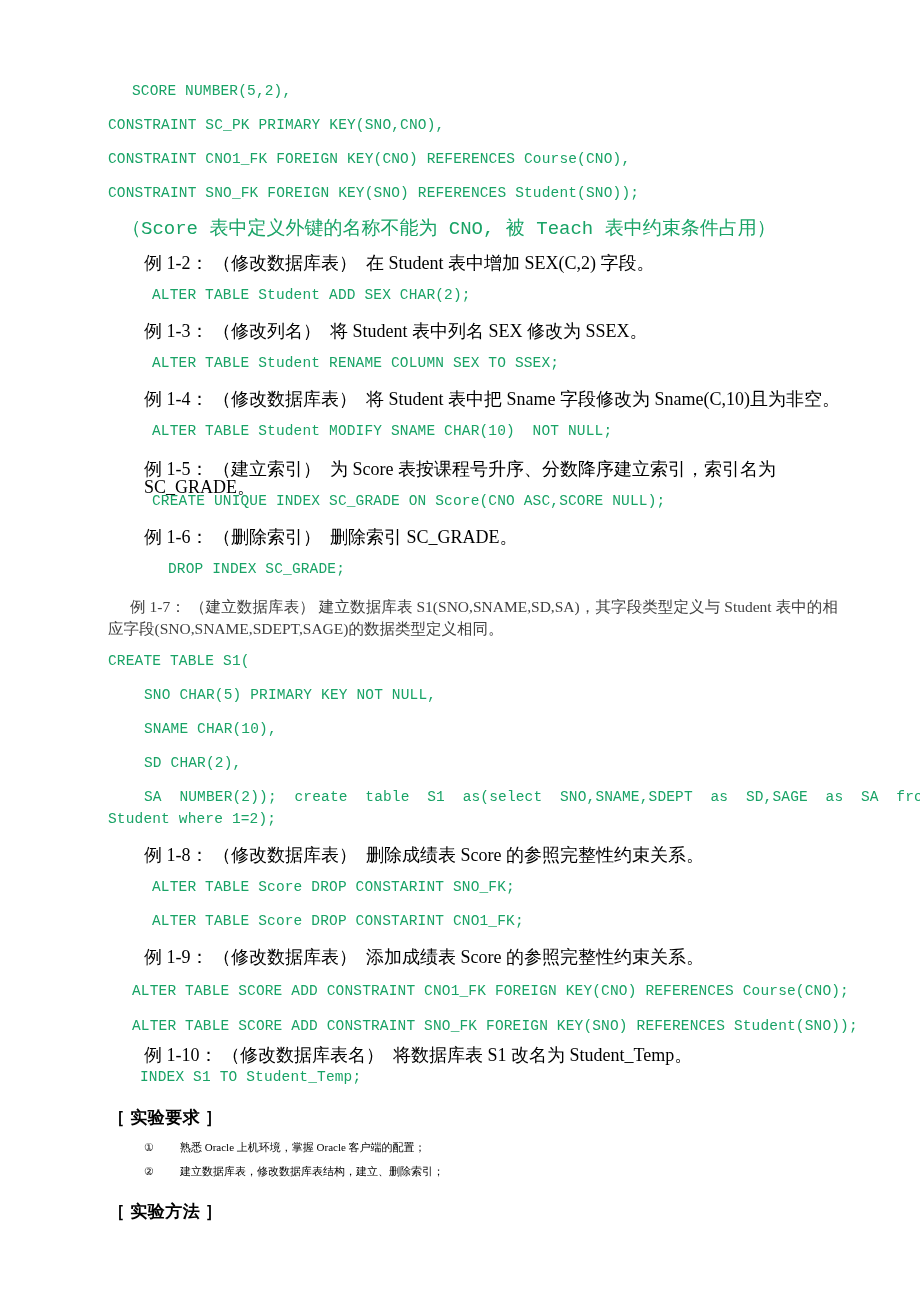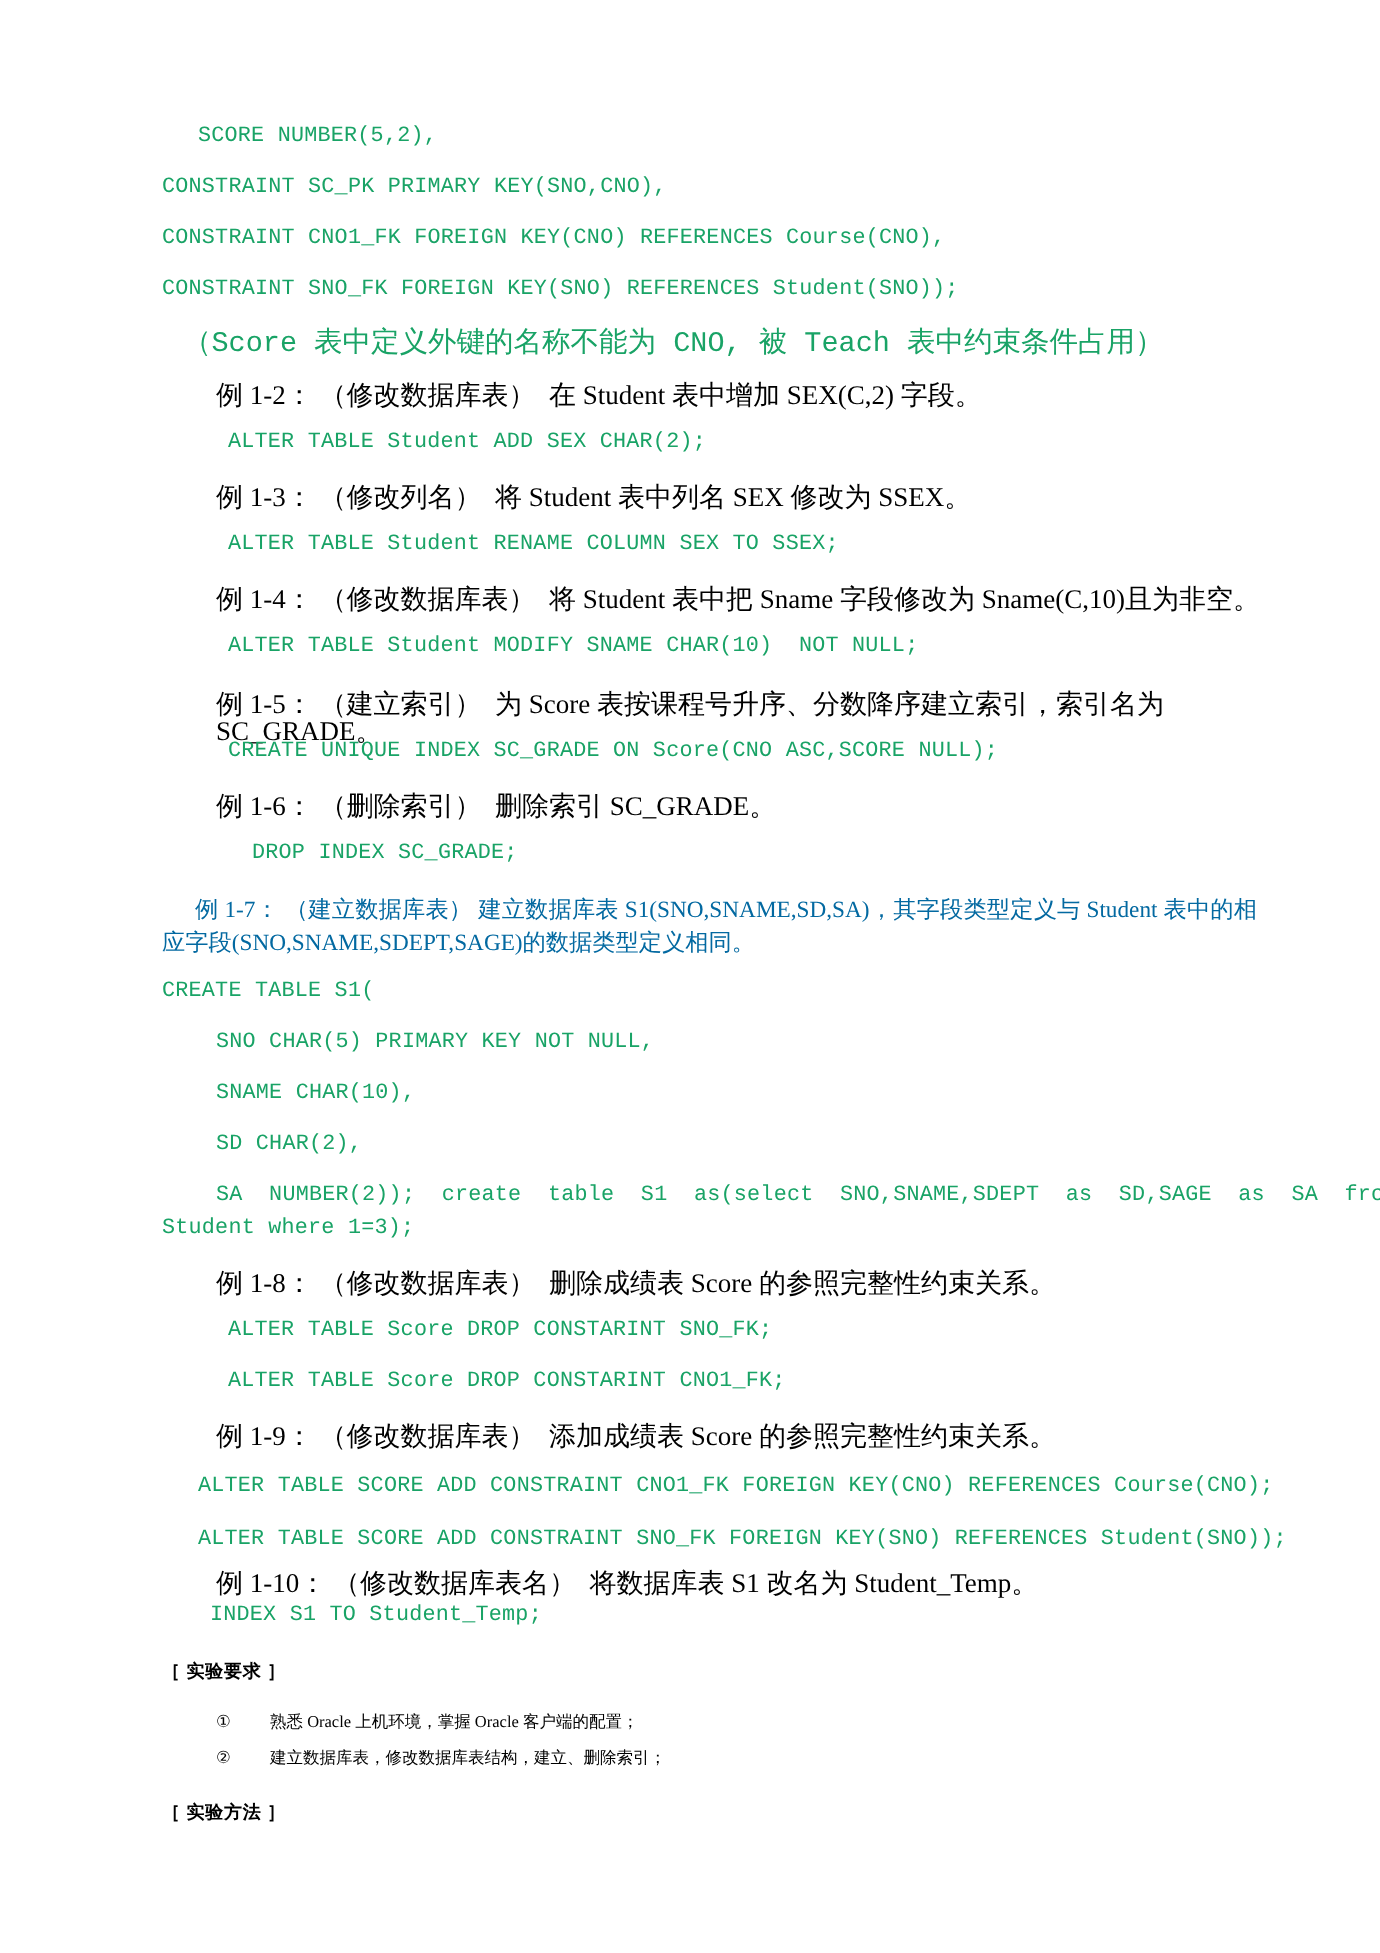--- a/index.html
+++ b/index.html
@@ -50,32 +50,32 @@
     white-space: pre;
   }
 
   
   .cn {
     color: #000000;
     font-family: "Liberation Serif", "DejaVu Serif", serif;
     font-size: 18px;
   }
   .cn-just {
-    color: #0369a1;
+    color: #404040;
     font-family: "Liberation Serif", "DejaVu Serif", serif;
     font-size: 15.5px;
     text-align: justify;
     text-justify: inter-character;
     line-height: 1.42;
   }
   .bracket-head {
     color: #000000;
-    font-family: Liberation Sans, sans-serif;
+    font-family: Liberation Serif, serif;
     font-weight: bold;
-    font-size: 12px;
+    font-size: 17px;
     letter-spacing: 0.5px;
   }
   .req-item {
     color: #000000;
     font-family: "Liberation Serif", "DejaVu Serif", serif;
     font-size: 11px;
   }
   .req-num {
     display: inline-block;
     width: 36px;
@@ -123,21 +123,21 @@
     <div class="row ln cn ind4" style="top:444px;">例 1-6： （删除索引）  删除索引 SC_GRADE。</div>
     <div class="row ln sql ind6" style="top:478px;">DROP INDEX SC_GRADE;</div>
 
     <div class="row cn-just" style="top:512px; text-indent:22px;">例 1-7： （建立数据库表）  建立数据库表 S1(SNO,SNAME,SD,SA)，其字段类型定义与 Student 表中的相应字段(SNO,SNAME,SDEPT,SAGE)的数据类型定义相同。</div>
 
     <div class="row ln sql ind0" style="top:570px;">CREATE TABLE S1(</div>
     <div class="row ln sql ind4" style="top:604px;">SNO CHAR(5) PRIMARY KEY NOT NULL,</div>
     <div class="row ln sql ind4" style="top:638px;">SNAME CHAR(10),</div>
     <div class="row ln sql ind4" style="top:672px;">SD CHAR(2),</div>
     <div class="row ln sql ind4" style="top:706px;">SA  NUMBER(2));  create  table  S1  as(select  SNO,SNAME,SDEPT  as  SD,SAGE  as  SA  from</div>
-    <div class="row ln sql ind0" style="top:728px;">Student where 1=3);</div>
+    <div class="row ln sql ind0" style="top:728px;">Student where 1=2);</div>
 
     <div class="row ln cn ind4" style="top:762px;">例 1-8： （修改数据库表）  删除成绩表 Score 的参照完整性约束关系。</div>
     <div class="row ln sql ind5" style="top:796px;font-family:Liberation Mono, monospace;">ALTER TABLE Score DROP CONSTARINT SNO_FK;</div>
     <div class="row ln sql ind5" style="top:830px;">ALTER TABLE Score DROP CONSTARINT CNO1_FK;</div>
 
     <div class="row ln cn ind4" style="top:864px;">例 1-9： （修改数据库表）  添加成绩表 Score 的参照完整性约束关系。</div>
     <div class="row ln sql ind2" style="top:900px;">ALTER TABLE SCORE ADD CONSTRAINT CNO1_FK FOREIGN KEY(CNO) REFERENCES Course(CNO);</div>
     <div class="row ln sql ind2" style="top:935px;">ALTER TABLE SCORE ADD CONSTRAINT SNO_FK FOREIGN KEY(SNO) REFERENCES Student(SNO));</div>
 
     <div class="row ln cn ind4" style="top:962px;">例 1-10： （修改数据库表名）  将数据库表 S1 改名为 Student_Temp。</div>

